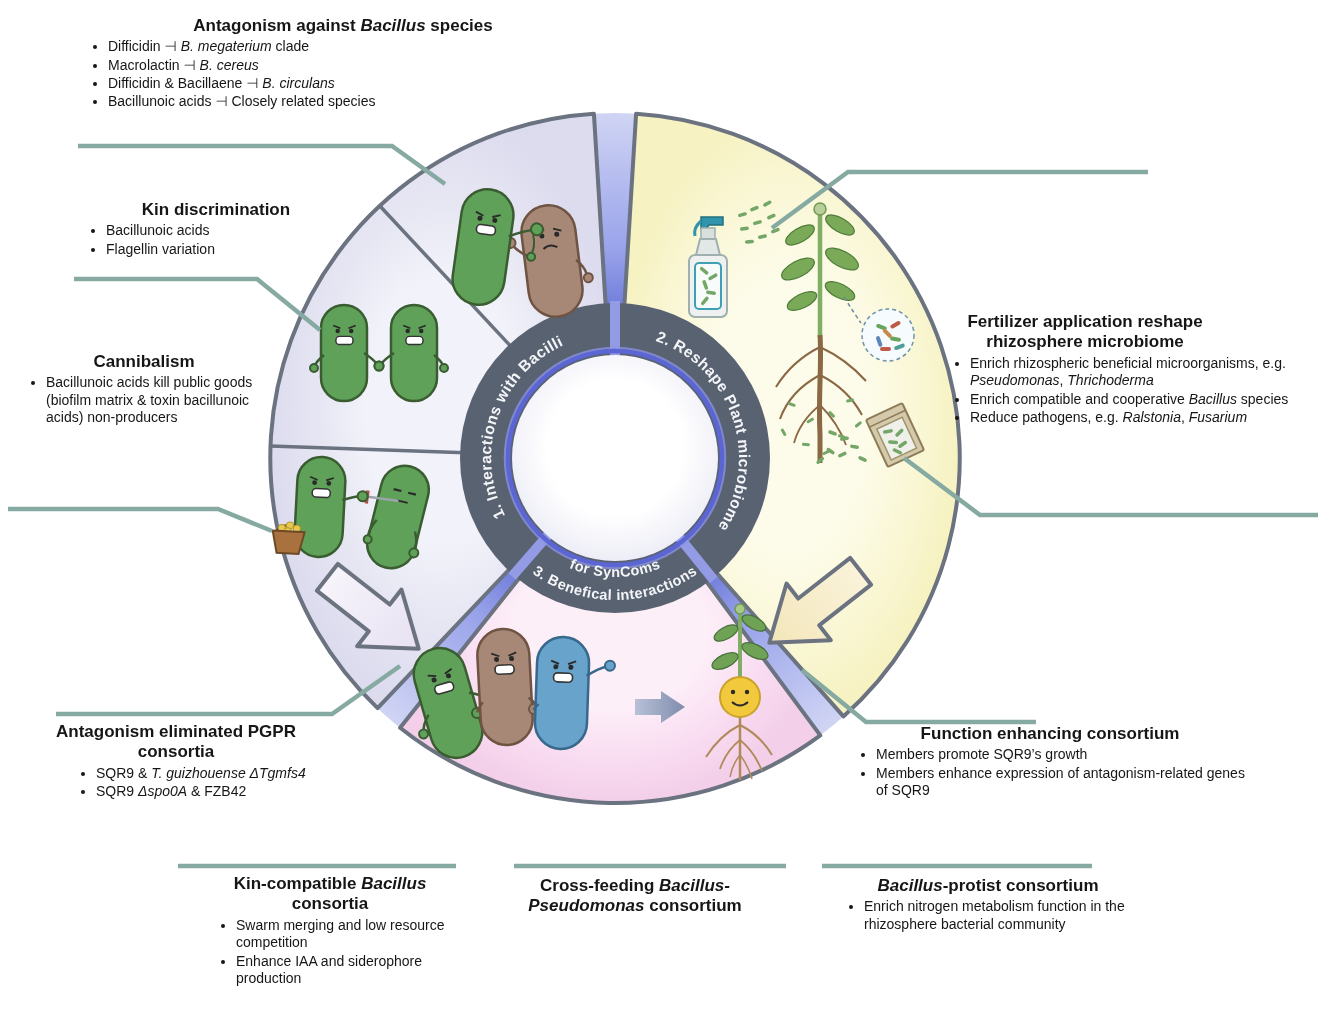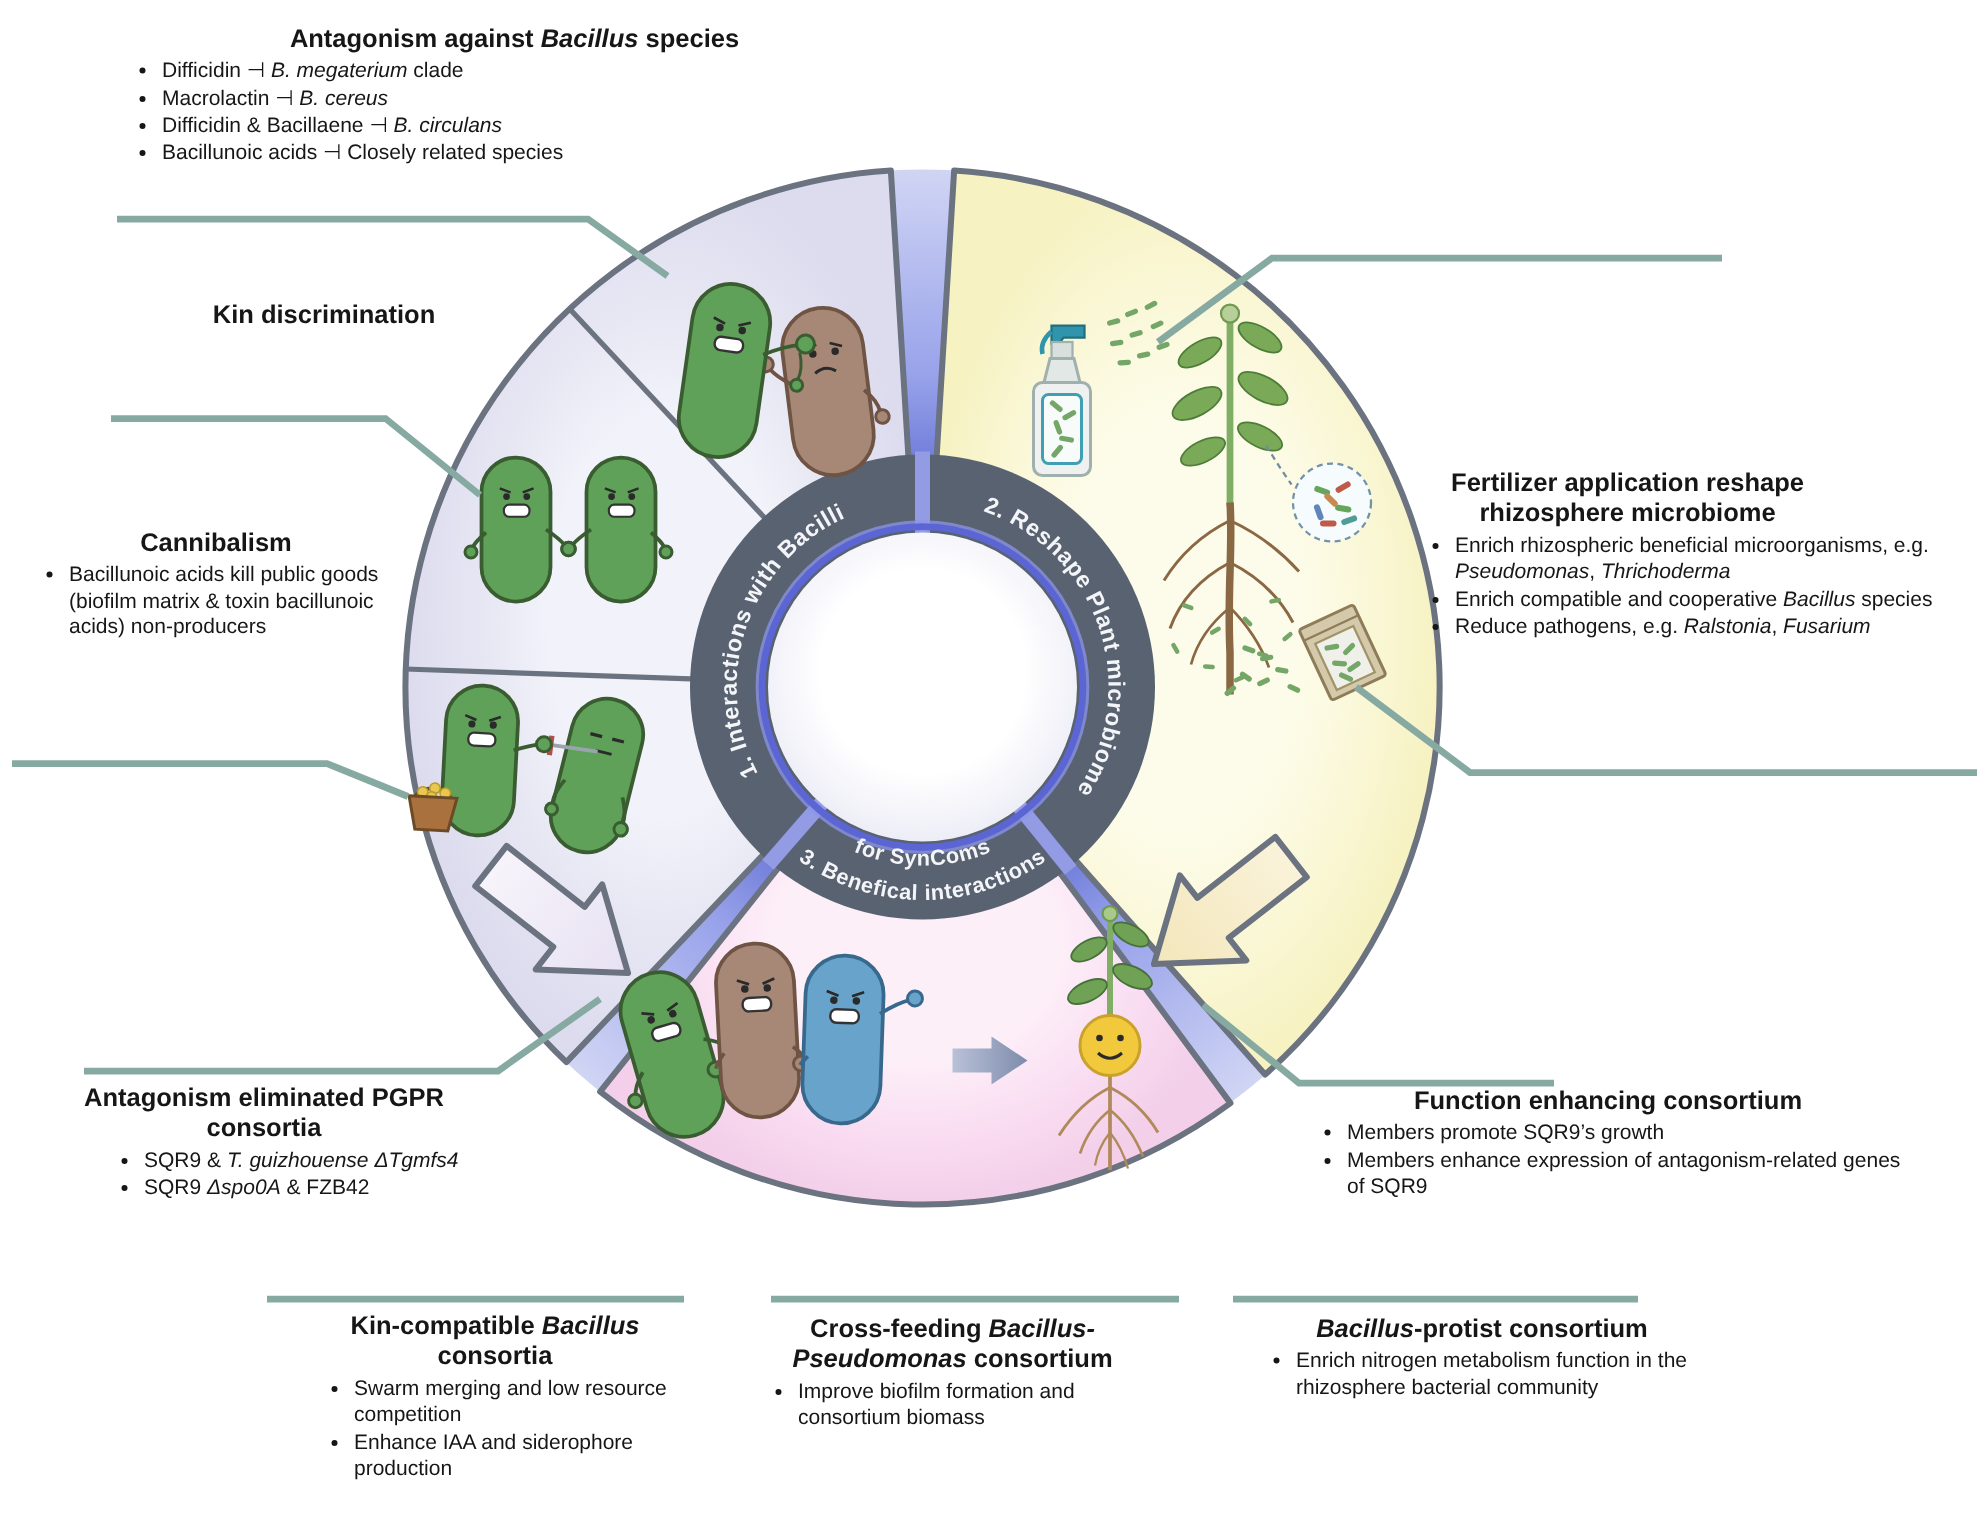--- a/index.html
+++ b/index.html
@@ -361,20 +361,24 @@
     <ul>
       <li><span>Difficidin ⊣ </span><span class="it">B. megaterium</span><span> clade</span></li>
       <li><span>Macrolactin ⊣ </span><span class="it">B. cereus</span></li>
       <li><span>Difficidin &amp; Bacillaene ⊣ </span><span class="it">B. circulans</span></li>
       <li><span>Bacillunoic acids ⊣ Closely related species</span></li>
     </ul>
   </div>
 
   <div class="block" style="left:76px;top:200px;width:280px">
     <h3><span>Kin discrimination</span></h3>
+    <ul>
+      <li><span>Bacillunoic acids</span></li>
+      <li><span>Flagellin variation</span></li>
+    </ul>
   </div>
 
   <div class="block" style="left:20px;top:352px;width:248px">
     <h3><span>Cannibalism</span></h3>
     <ul style="padding-left:26px;">
       <li><span>Bacillunoic acids kill public goods (biofilm matrix &amp; toxin bacillunoic acids) non-producers</span></li>
     </ul>
   </div>
 
 
@@ -388,41 +392,38 @@
   </div>
 
   <div class="block deep" style="left:56px;top:722px;width:400px">
     <h3 style="width:240px"><span>Antagonism eliminated PGPR consortia</span></h3>
     <ul>
       <li><span>SQR9 &amp; </span><span class="it">T. guizhouense</span><span> </span><span class="it">ΔTgmfs4</span></li>
       <li><span>SQR9 </span><span class="it">Δspo0A</span><span> &amp; FZB42</span></li>
     </ul>
   </div>
 
-  <div class="block" style="left:872px;top:724px;width:400px">
+  <div class="block" style="left:850px;top:724px;width:400px">
     <h3><span>Function enhancing consortium</span></h3>
     <ul style="padding-left:26px;">
       <li><span>Members promote SQR9’s growth</span></li>
       <li><span>Members enhance expression of antagonism-related genes of SQR9</span></li>
     </ul>
   </div>
 
   <div class="block deep" style="left:196px;top:874px;width:268px">
     <h3><span>Kin-compatible </span><span class="it">Bacillus</span><span> consortia</span></h3>
     <ul>
       <li><span>Swarm merging and low resource competition</span></li>
       <li><span>Enhance IAA and siderophore production</span></li>
     </ul>
   </div>
 
   <div class="block deep" style="left:492px;top:876px;width:286px">
     <h3><span>Cross-feeding </span><span class="it">Bacillus-Pseudomonas</span><span> consortium</span></h3>
-    <ul>
-      <li><span>Improve biofilm formation and consortium biomass</span></li>
-    </ul>
   </div>
 
   <div class="block" style="left:838px;top:876px;width:300px">
     <h3><span class="it">Bacillus</span><span>-protist consortium</span></h3>
     <ul style="padding-left:26px;">
       <li><span>Enrich nitrogen metabolism function in the rhizosphere bacterial community</span></li>
     </ul>
   </div>
 
 </div>

